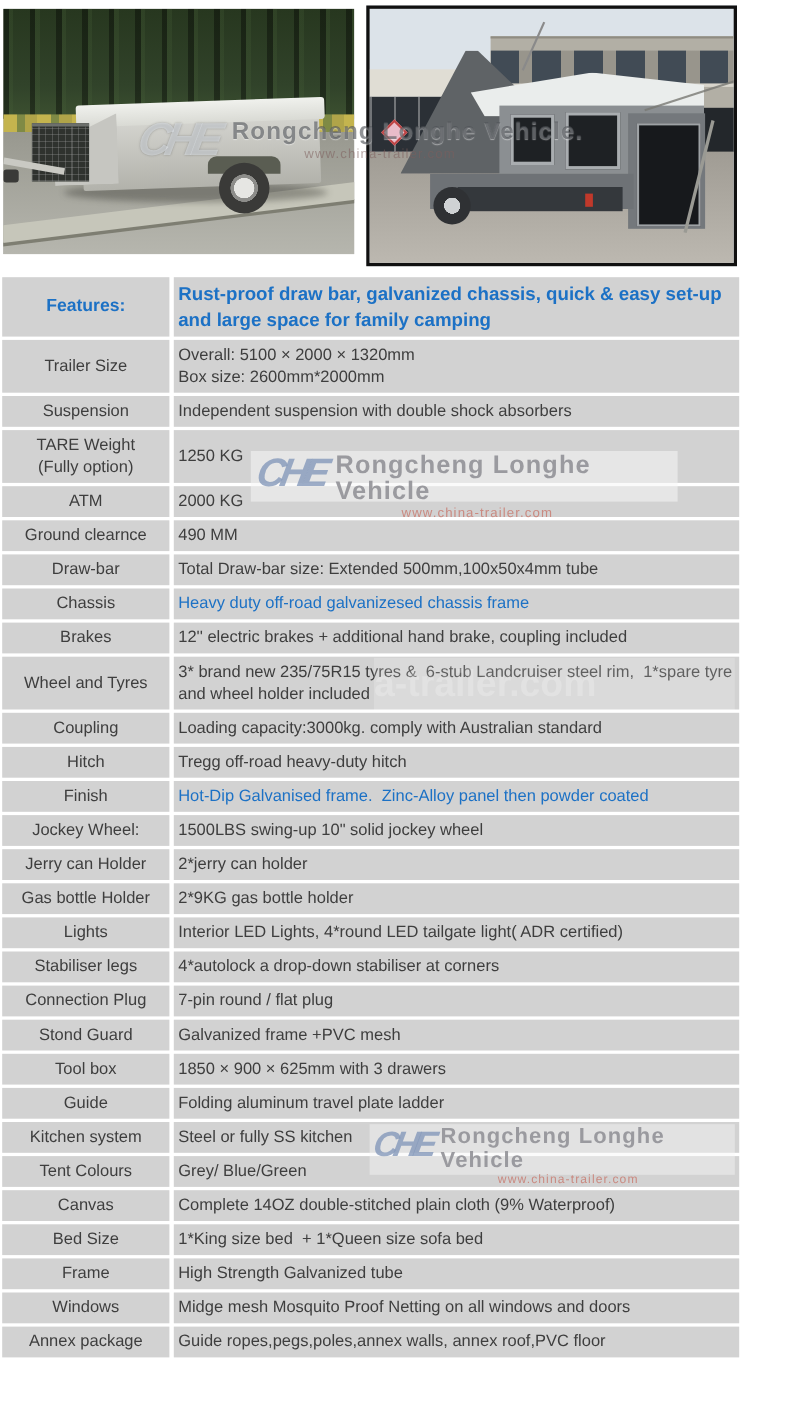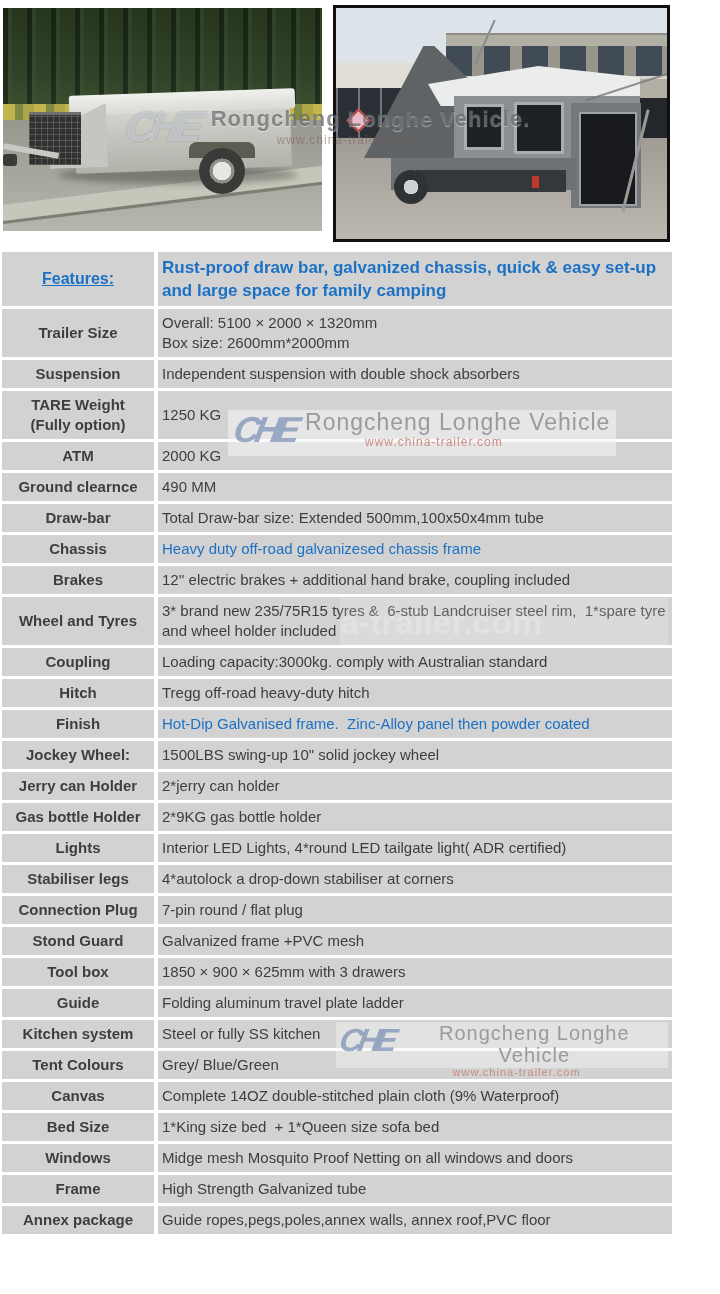--- a/index.html
+++ b/index.html
@@ -67,43 +67,43 @@
   .photo-wm .wm-logo{font-style:italic;font-weight:bold;font-size:42px;line-height:42px;letter-spacing:-6px;
     color:rgba(232,237,242,.55);text-shadow:0 0 2px rgba(60,60,60,.4);transform:skewX(-10deg);margin-right:14px;}
   .photo-wm .wm-title{font-weight:bold;font-size:22px;letter-spacing:1px;color:rgba(72,75,80,.6);
     text-shadow:0 1px 1px rgba(255,255,255,.45);}
   .photo-wm .wm-url{font-size:12px;letter-spacing:1px;color:rgba(125,95,92,.55);margin:1px 0 0 66px;}
 
   .tbl-wm{position:absolute;display:flex;align-items:flex-start;pointer-events:none;z-index:4;
     background:rgba(246,246,246,.55);}
   .tbl-wm .wm-logo{font-style:italic;font-weight:bold;letter-spacing:-5px;color:rgba(132,152,186,.8);
     transform:skewX(-10deg);}
-  .tbl-wm .wm-title{font-weight:normal;color:rgba(150,150,155,.95);letter-spacing:1px;text-align:center;}
+  .tbl-wm .wm-title{font-weight:bold;color:rgba(150,150,155,.95);letter-spacing:1px;}
   .tbl-wm .wm-url{color:rgba(201,130,120,.9);letter-spacing:1px;}
   .wm-mid{left:228px;top:410px;width:388px;height:46px;}
   .wm-mid .wm-logo{font-size:36px;line-height:36px;margin:2px 10px 0 6px;}
   .wm-mid .wm-title{font-size:23px;line-height:24px;}
   .wm-mid .wm-url{font-size:12px;margin:1px 0 0 60px;}
   .wm-bot{left:336px;top:1022px;width:332px;height:46px;background:rgba(246,246,246,.45);}
   .wm-bot .wm-logo{font-size:32px;line-height:32px;margin:2px 8px 0 4px;}
   .wm-bot .wm-title{font-size:20px;line-height:22px;}
   .wm-bot .wm-url{font-size:11px;margin:0 0 0 52px;}
   .wm-faint{left:340px;top:598px;width:328px;height:48px;background:rgba(255,255,255,.18);
     font-weight:bold;font-size:34px;color:rgba(255,255,255,.22);overflow:hidden;align-items:center;}
 
   
   table.spec{position:absolute;left:-2px;top:249px;width:678px;border-collapse:separate;
     border-spacing:4px 3px;table-layout:fixed;background:#fff;}
   table.spec td{background:#d2d2d2;vertical-align:middle;font-size:15px;line-height:20px;color:#3e3e3e;}
-  td.lbl{width:148px;text-align:center;font-weight:bold;color:#2d2d2d;padding:4px 2px;white-space:pre-line;}
+  td.lbl{width:148px;text-align:center;font-weight:normal;color:#2d2d2d;padding:4px 2px;white-space:pre-line;}
   td.val{padding:4px 6px 4px 4px;white-space:pre-wrap;}
   tr.hl-value td.val{color:#1c71c5;font-weight:normal;}
   tr.hl-both td{color:#1c71c5 !important;font-weight:bold;}
   tr.featured td.val{font-size:17px;line-height:23px;}
-  tr.featured td.lbl{font-size:16px;text-decoration:underline;}
+  tr.featured td.lbl{font-size:16px;}
 </style>
 </head>
 <body>
 
 <div class="stage">
 
   <div class="photo photo1">
     <div class="p1-trees"></div>
     <div class="p1-flowers"></div>
     <div class="p1-road"></div>
@@ -282,27 +282,27 @@
     <td class="lbl">Canvas</td>
     <td class="val">Complete 14OZ double-stitched plain cloth (9% Waterproof)</td>
   </tr>
 
   <tr>
     <td class="lbl">Bed Size</td>
     <td class="val">1*King size bed  + 1*Queen size sofa bed</td>
   </tr>
 
   <tr>
+    <td class="lbl">Frame</td>
+    <td class="val">High Strength Galvanized tube</td>
+  </tr>
+
+  <tr>
     <td class="lbl">Windows</td>
     <td class="val">Midge mesh Mosquito Proof Netting on all windows and doors</td>
-  </tr>
-
-  <tr>
-    <td class="lbl">Frame</td>
-    <td class="val">High Strength Galvanized tube</td>
   </tr>
 
   <tr>
     <td class="lbl">Annex package</td>
     <td class="val">Guide ropes,pegs,poles,annex walls, annex roof,PVC floor</td>
   </tr>
 </tbody>
   </table>
 
   <div class="tbl-wm wm-mid">

